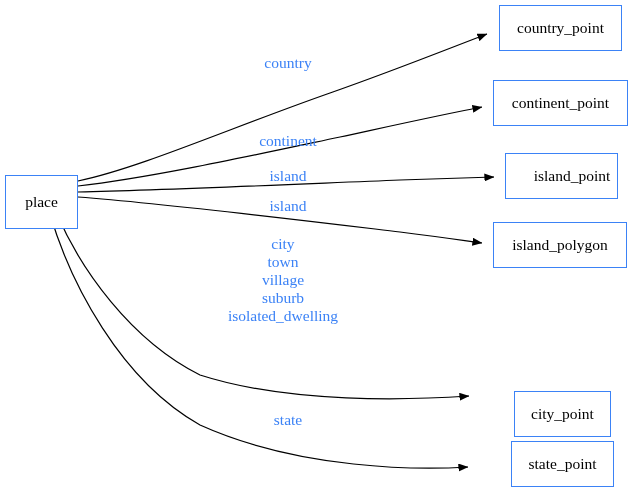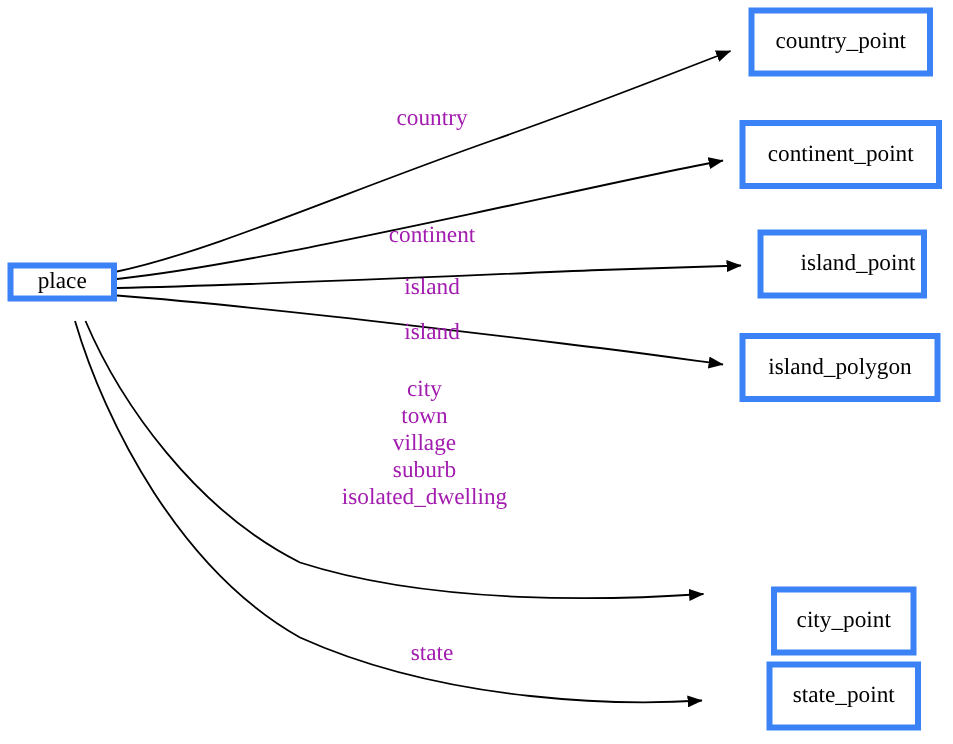--- a/index.html
+++ b/index.html
@@ -17,39 +17,38 @@
   #graph-canvas {
     position: absolute;
     left: 0;
     top: 0;
     width: 635px;
     height: 496px;
   }
   .node-box {
     position: absolute;
     box-sizing: border-box;
-    border: 4px solid #3b82f6;
+    border: 1px solid #3b82f6;
     background: #ffffff;
     display: flex;
     align-items: center;
     justify-content: center;
     font-size: 15.5px;
     color: #000000;
     line-height: 1;
     white-space: nowrap;
   }
   .edge-label {
     position: absolute;
     font-size: 15.5px;
-    color: #a21caf;
+    color: #3b82f6;
     line-height: 18px;
     white-space: pre;
     text-align: center;
     transform: translateX(-50%);
-    margin-top: 16px;
   }
 </style>
 </head>
 <body>
 
 <svg id="graph-canvas" viewBox="0 0 635 496" xmlns="http://www.w3.org/2000/svg">
   <defs>
     <marker id="arrow" viewBox="0 0 10 8" refX="9.6" refY="4" markerWidth="10" markerHeight="8" orient="auto-start-reverse" markerUnits="userSpaceOnUse">
       <path d="M 0 0 L 10 4 L 0 8 z" fill="#000000"></path>
     </marker>
@@ -58,21 +57,21 @@
       <path d="M 78 181 C 140 168 230 128 330 93 C 390 72 440 52 487 34" fill="none" stroke="#000000" stroke-width="1.2" marker-end="url(#arrow)"></path>
       <path d="M 78 186 C 150 178 250 156 340 137 C 400 124 445 114 482 107" fill="none" stroke="#000000" stroke-width="1.2" marker-end="url(#arrow)"></path>
       <path d="M 78 192 C 170 190 300 184 400 180 C 440 179 470 178 494 177" fill="none" stroke="#000000" stroke-width="1.2" marker-end="url(#arrow)"></path>
       <path d="M 78 197 C 170 204 300 220 400 232 C 440 237 460 240 482 243" fill="none" stroke="#000000" stroke-width="1.2" marker-end="url(#arrow)"></path>
       <path d="M 57 214 C 80 268 130 340 200 375 C 290 404 410 400 469 396" fill="none" stroke="#000000" stroke-width="1.2" marker-end="url(#arrow)"></path>
       <path d="M 50 214 C 70 282 120 380 200 425 C 300 470 420 470 468 467" fill="none" stroke="#000000" stroke-width="1.2" marker-end="url(#arrow)"></path>
     </g>
 </svg>
 
 <div id="nodes-layer">
-  <div class="node-box" style="left: 5px; top: 175px; width: 73px; height: 26px;">place</div>
+  <div class="node-box" style="left: 5px; top: 175px; width: 73px; height: 54px;">place</div>
 </div>
 
 <div id="target-nodes-layer">
     <div class="node-box" style="left: 499px; top: 5px; width: 123px; height: 46px;">country_point</div>
     <div class="node-box" style="left: 493px; top: 80px; width: 135px; height: 46px;">continent_point</div>
     <div class="node-box" style="left: 505px; top: 153px; width: 113px; height: 46px; padding-left: 21px;">island_point</div>
     <div class="node-box" style="left: 493px; top: 222px; width: 134px; height: 46px;">island_polygon</div>
     <div class="node-box" style="left: 514px; top: 371px; width: 97px; height: 46px; margin-top: 20px;">city_point</div>
     <div class="node-box" style="left: 511px; top: 441px; width: 103px; height: 46px;">state_point</div>
   </div>

